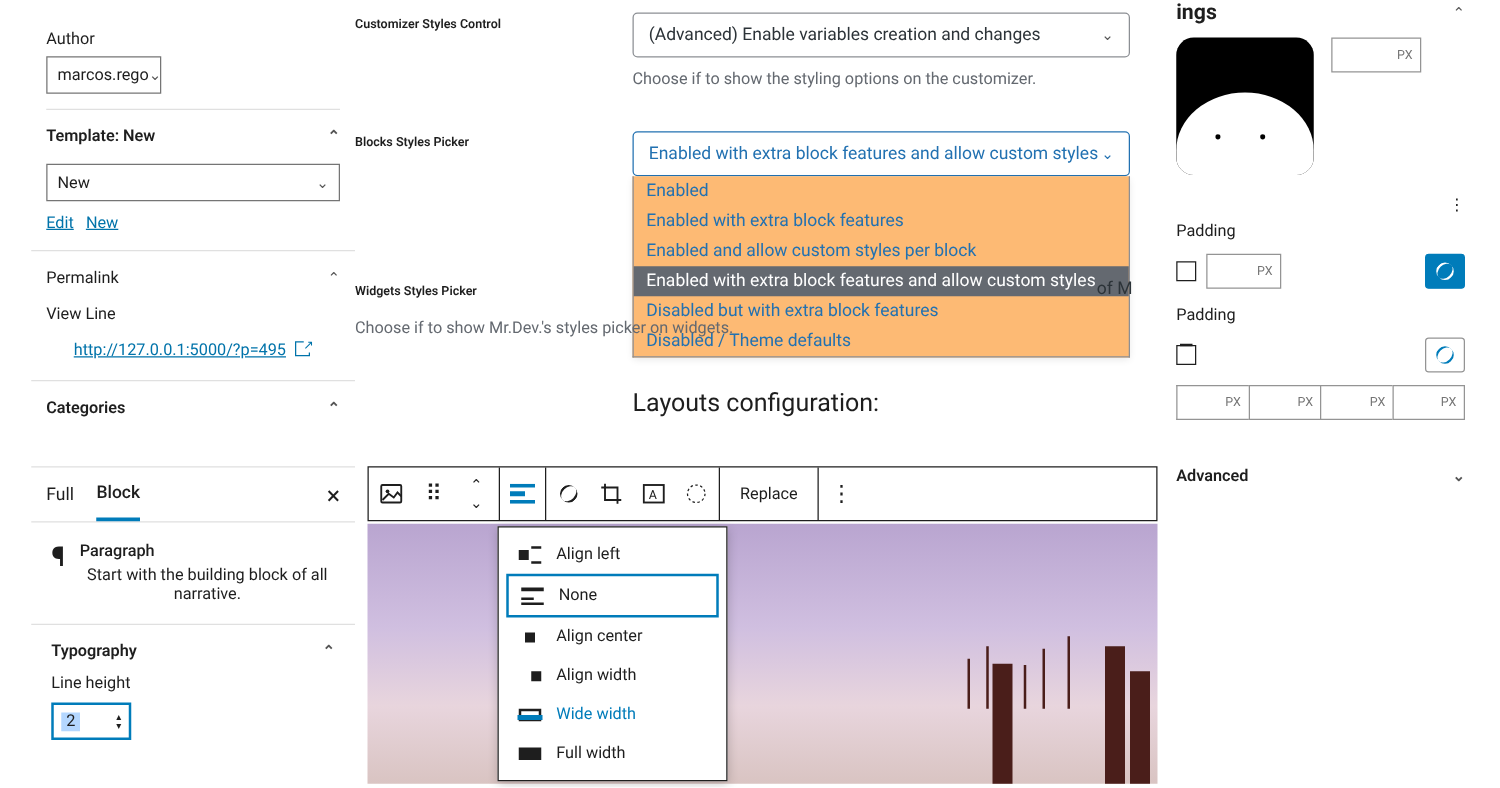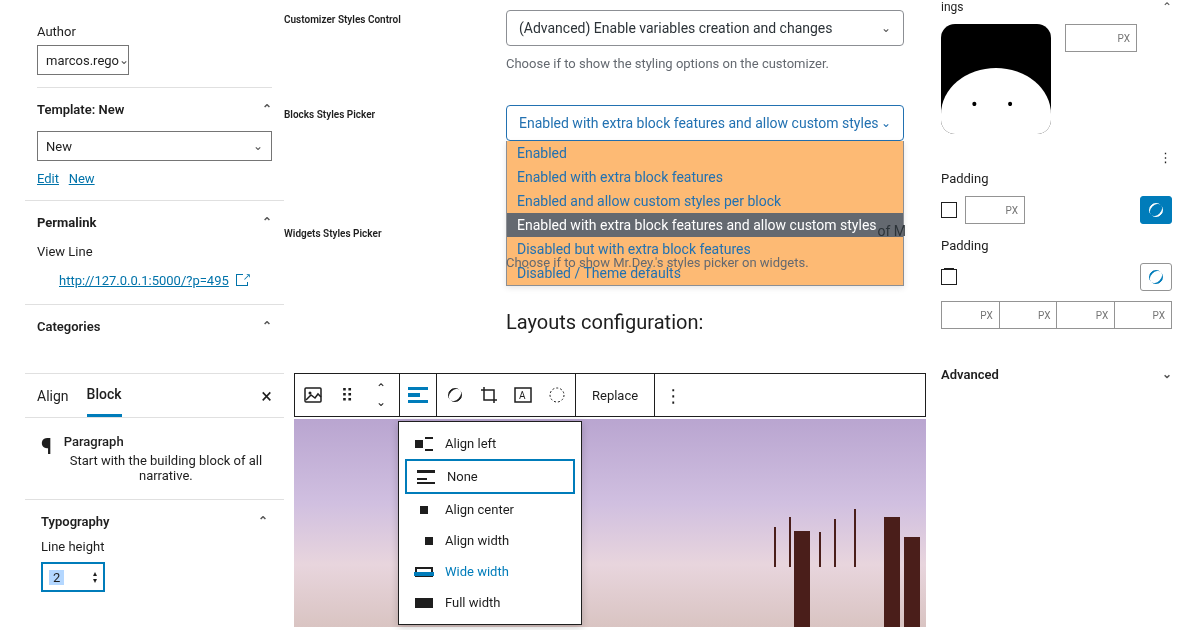--- a/index.html
+++ b/index.html
@@ -23,21 +23,21 @@
 .center { position: absolute; left: 284px; top: -10px; width: 642px; background: #fff; padding: 0 0 0 0; }
 .setting-row { display: flex; padding: 20px 0 10px 0; }
 .setting-label { width: 222px; font-weight: 600; font-size: 10px; padding-top: 4px; }
 .setting-control { flex: 1; }
 .dropdown { width: 398px; height: 36px; border: 1px solid #8c8f94; border-radius: 4px; display: flex; align-items: center; padding: 0 12px; justify-content: space-between; color: #2c3338; font-size: 14px; cursor: pointer; }
 .dropdown.active { border: 1px solid #2271b1; color: #2271b1; }
 .help { color: #646970; font-size: 13px; margin-top: 10px; }
 .dd-list { position: absolute; width: 398px; border: 1px solid #8c8f94; border-top: none; background: #fdba74; box-shadow: 0 2px 6px rgba(0,0,0,0.1); }
 .dd-item { padding: 4px 10px; font-size: 14px; color: #2271b1; cursor: pointer; }
 .dd-item.sel { background: #646970; color: #fff; }
-.trail-text { color: #646970; font-size: 13px; margin-left: 222px; }
+.trail-text { color: #646970; font-size: 13px; }
 .layouts-title { font-size: 20px; font-weight: 400; margin: 40px 0 0 222px; }
 
 
 .right-panel { position: absolute; left: 927px; top: -10px; width: 259px; background: #fff; padding: 10px 14px; }
 .avatar { width: 110px; height: 110px; border-radius: 14px; background: #000; position: relative; overflow: hidden; }
 .avatar::before { content: ""; position: absolute; width: 100%; height: 60%; bottom: 0; background: #fff; border-radius: 50% 50% 0 0 / 70% 70% 0 0; }
 .avatar::after { content: "•  •"; position: absolute; top: 68px; left: 30px; color: #000; font-size: 20px; letter-spacing: 12px; }
 .pad-row { display: flex; align-items: center; gap: 8px; margin: 10px 0; }
 .mini-input { width: 56px; height: 28px; border: 1px solid #949494; display: flex; align-items: center; justify-content: flex-end; padding-right: 6px; font-size: 10px; color: #757575; }
 .icon-btn { width: 32px; height: 28px; border: 1px solid #949494; border-radius: 3px; display: flex; align-items: center; justify-content: center; cursor: pointer; }
@@ -116,21 +116,21 @@
       <span>New</span>
       <span class="chev">⌄</span>
     </div>
     <div style="margin:10px 0 14px 0;">
       <span class="link">Edit</span>
       &nbsp;
       <span class="link">New</span>
     </div>
     <div class="hr"></div>
 
-    <div class="section-head" style="font-weight:700">
+    <div class="section-head" style="font-weight:400">
       <span>Permalink</span>
       <span class="chev">⌃</span>
     </div>
     <div style="margin-bottom:14px;">View Line</div>
     <div style="margin-bottom:16px;margin-left:22px;">
       <span class="link">http://127.0.0.1:5000/?p=495</span>
       <span class="ext-icon"></span>
     </div>
     <div class="hr"></div>
 
@@ -176,21 +176,21 @@
       <div class="setting-label">Widgets Styles Picker</div>
       <div style="flex:1; text-align:right; padding-right:20px; color:#2c3338; font-size:14px;">of M</div>
     </div>
     <div class="trail-text" style="margin-top:16px;">Choose if to show Mr.Dev.'s styles picker on widgets.</div>
     <div class="layouts-title">Layouts configuration:</div>
   </div>
 </div>
 
 <div class="right-panel">
   <div style="display:flex; justify-content:space-between; align-items:center;">
-    <span style="font-size:12px;">ings</span>
+    <span style="font-size:17px;font-weight:bold;">ings</span>
     <span class="chev">⌃</span>
   </div>
   <div style="display:flex; gap:14px; margin-top:10px; align-items:flex-start;">
     <div class="avatar"></div>
     <div>
       <div class="mini-input" style="width:72px;justify-content:flex-end;">
           <span>PX</span>
         </div>
     </div>
   </div>
@@ -233,21 +233,21 @@
   </div>
 
   <div class="section-head" style="margin-top:24px;">
     <span>Advanced</span>
     <span class="chev">⌄</span>
   </div>
 </div>
 
 <div class="tabs-panel">
   <div class="tab-bar">
-    <div class="tab">Align</div>
+    <div class="tab">Full</div>
     <div class="tab active">Block</div>
     <div class="close-x">×</div>
   </div>
   <div class="block-desc">
     <div class="para-ic">¶</div>
     <div>
       <div style="font-weight:500; margin-bottom:4px;">Paragraph</div>
       <div style="font-size:13px; color:#1e1e1e;text-align:center;">Start with the building block of all narrative.</div>
     </div>
   </div>

